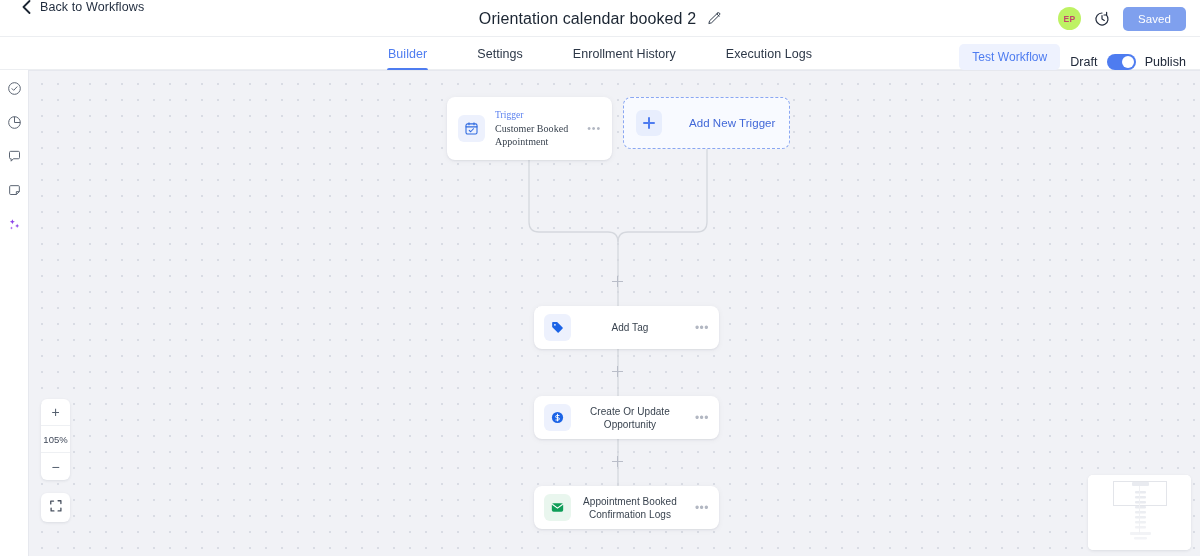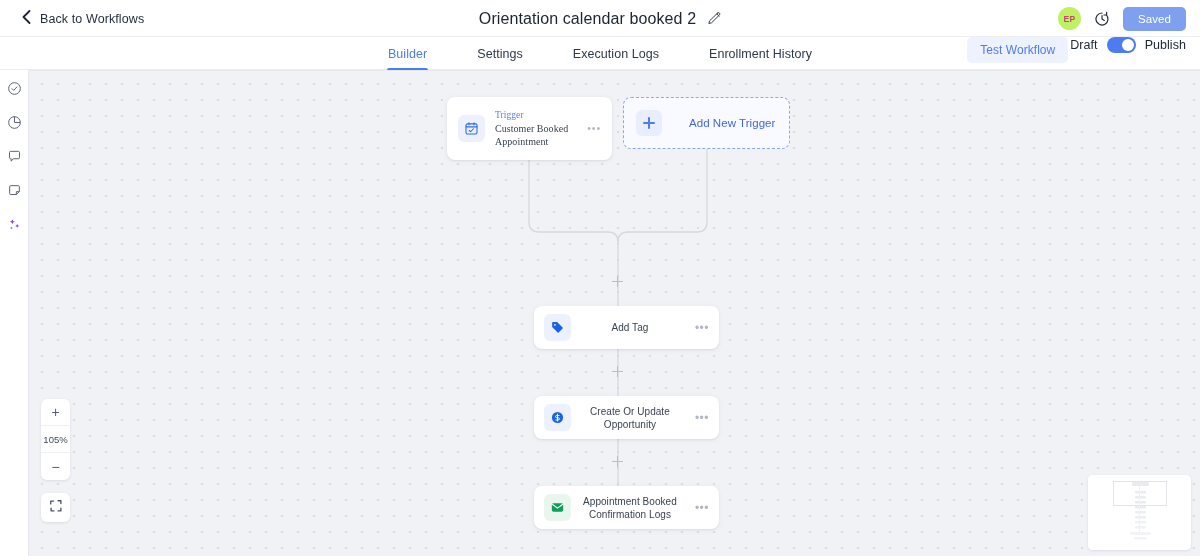--- a/index.html
+++ b/index.html
@@ -14,21 +14,21 @@
   
   .topbar {
     position: absolute; top: 0; left: 0;
     width: 1200px; height: 37px;
     background: #ffffff;
     border-bottom: 1px solid #eceef1;
     display: flex; align-items: center;
   }
   .back-link {
     position: absolute; left: 22px; top: 0; height: 37px;
-    display: flex; align-items: center; gap: 9px;
+    display: flex; gap: 9px;
     cursor: pointer;
   }
   .back-chevron { display: block; }
   .back-text {
     font-size: 12.5px; color: #1f2b3d; letter-spacing: .1px;
   }
   .title-wrap {
     position: absolute; left: 0; right: 0; top: 0; height: 37px;
     display: flex; align-items: center; justify-content: center; gap: 11px;
     pointer-events: none;
@@ -77,21 +77,21 @@
     letter-spacing: .05px;
   }
   .tab.active { color: #4e7cf0; }
   .tab.active::after {
     content: ""; position: absolute;
     left: 20px; right: 20px; bottom: 0; height: 2px;
     background: #4e7cf0; border-radius: 2px 2px 0 0;
   }
   .tabbar-right {
     position: absolute; right: 14px; top: 0; height: 33px;
-    display: flex; align-items: flex-start; gap: 2px; margin-left: 20px;
+    display: flex; align-items: flex-end; gap: 10px; margin-left: 20px;
   }
   .test-workflow-btn {
     background: #eef2fe; color: #4e7cf0;
     font-size: 12px; padding: 6px 13px;
     border: none; border-radius: 5px; cursor: pointer;
     letter-spacing: .05px;
   }
   .toggle-group { display: flex; align-items: center; gap: 9px; }
   .toggle-label { font-size: 12.5px; color: #20293a; letter-spacing: .05px; }
   .switch {
@@ -278,22 +278,22 @@
       </svg>
     </div>
     <button class="saved-btn">Saved</button>
   </div>
 </div>
 
 <div class="tabbar">
   <div class="tabs">
     <div class="tab active">Builder</div>
     <div class="tab">Settings</div>
+    <div class="tab">Enrollment History</div>
     <div class="tab">Execution Logs</div>
-    <div class="tab">Enrollment History</div>
   </div>
 
   <div class="tabbar-right">
     <button class="test-workflow-btn">Test Workflow</button>
     <div class="toggle-group">
       <span class="toggle-label">Draft</span>
       <div class="switch">
         <div class="knob"></div>
       </div>
       <span class="toggle-label">Publish</span>

